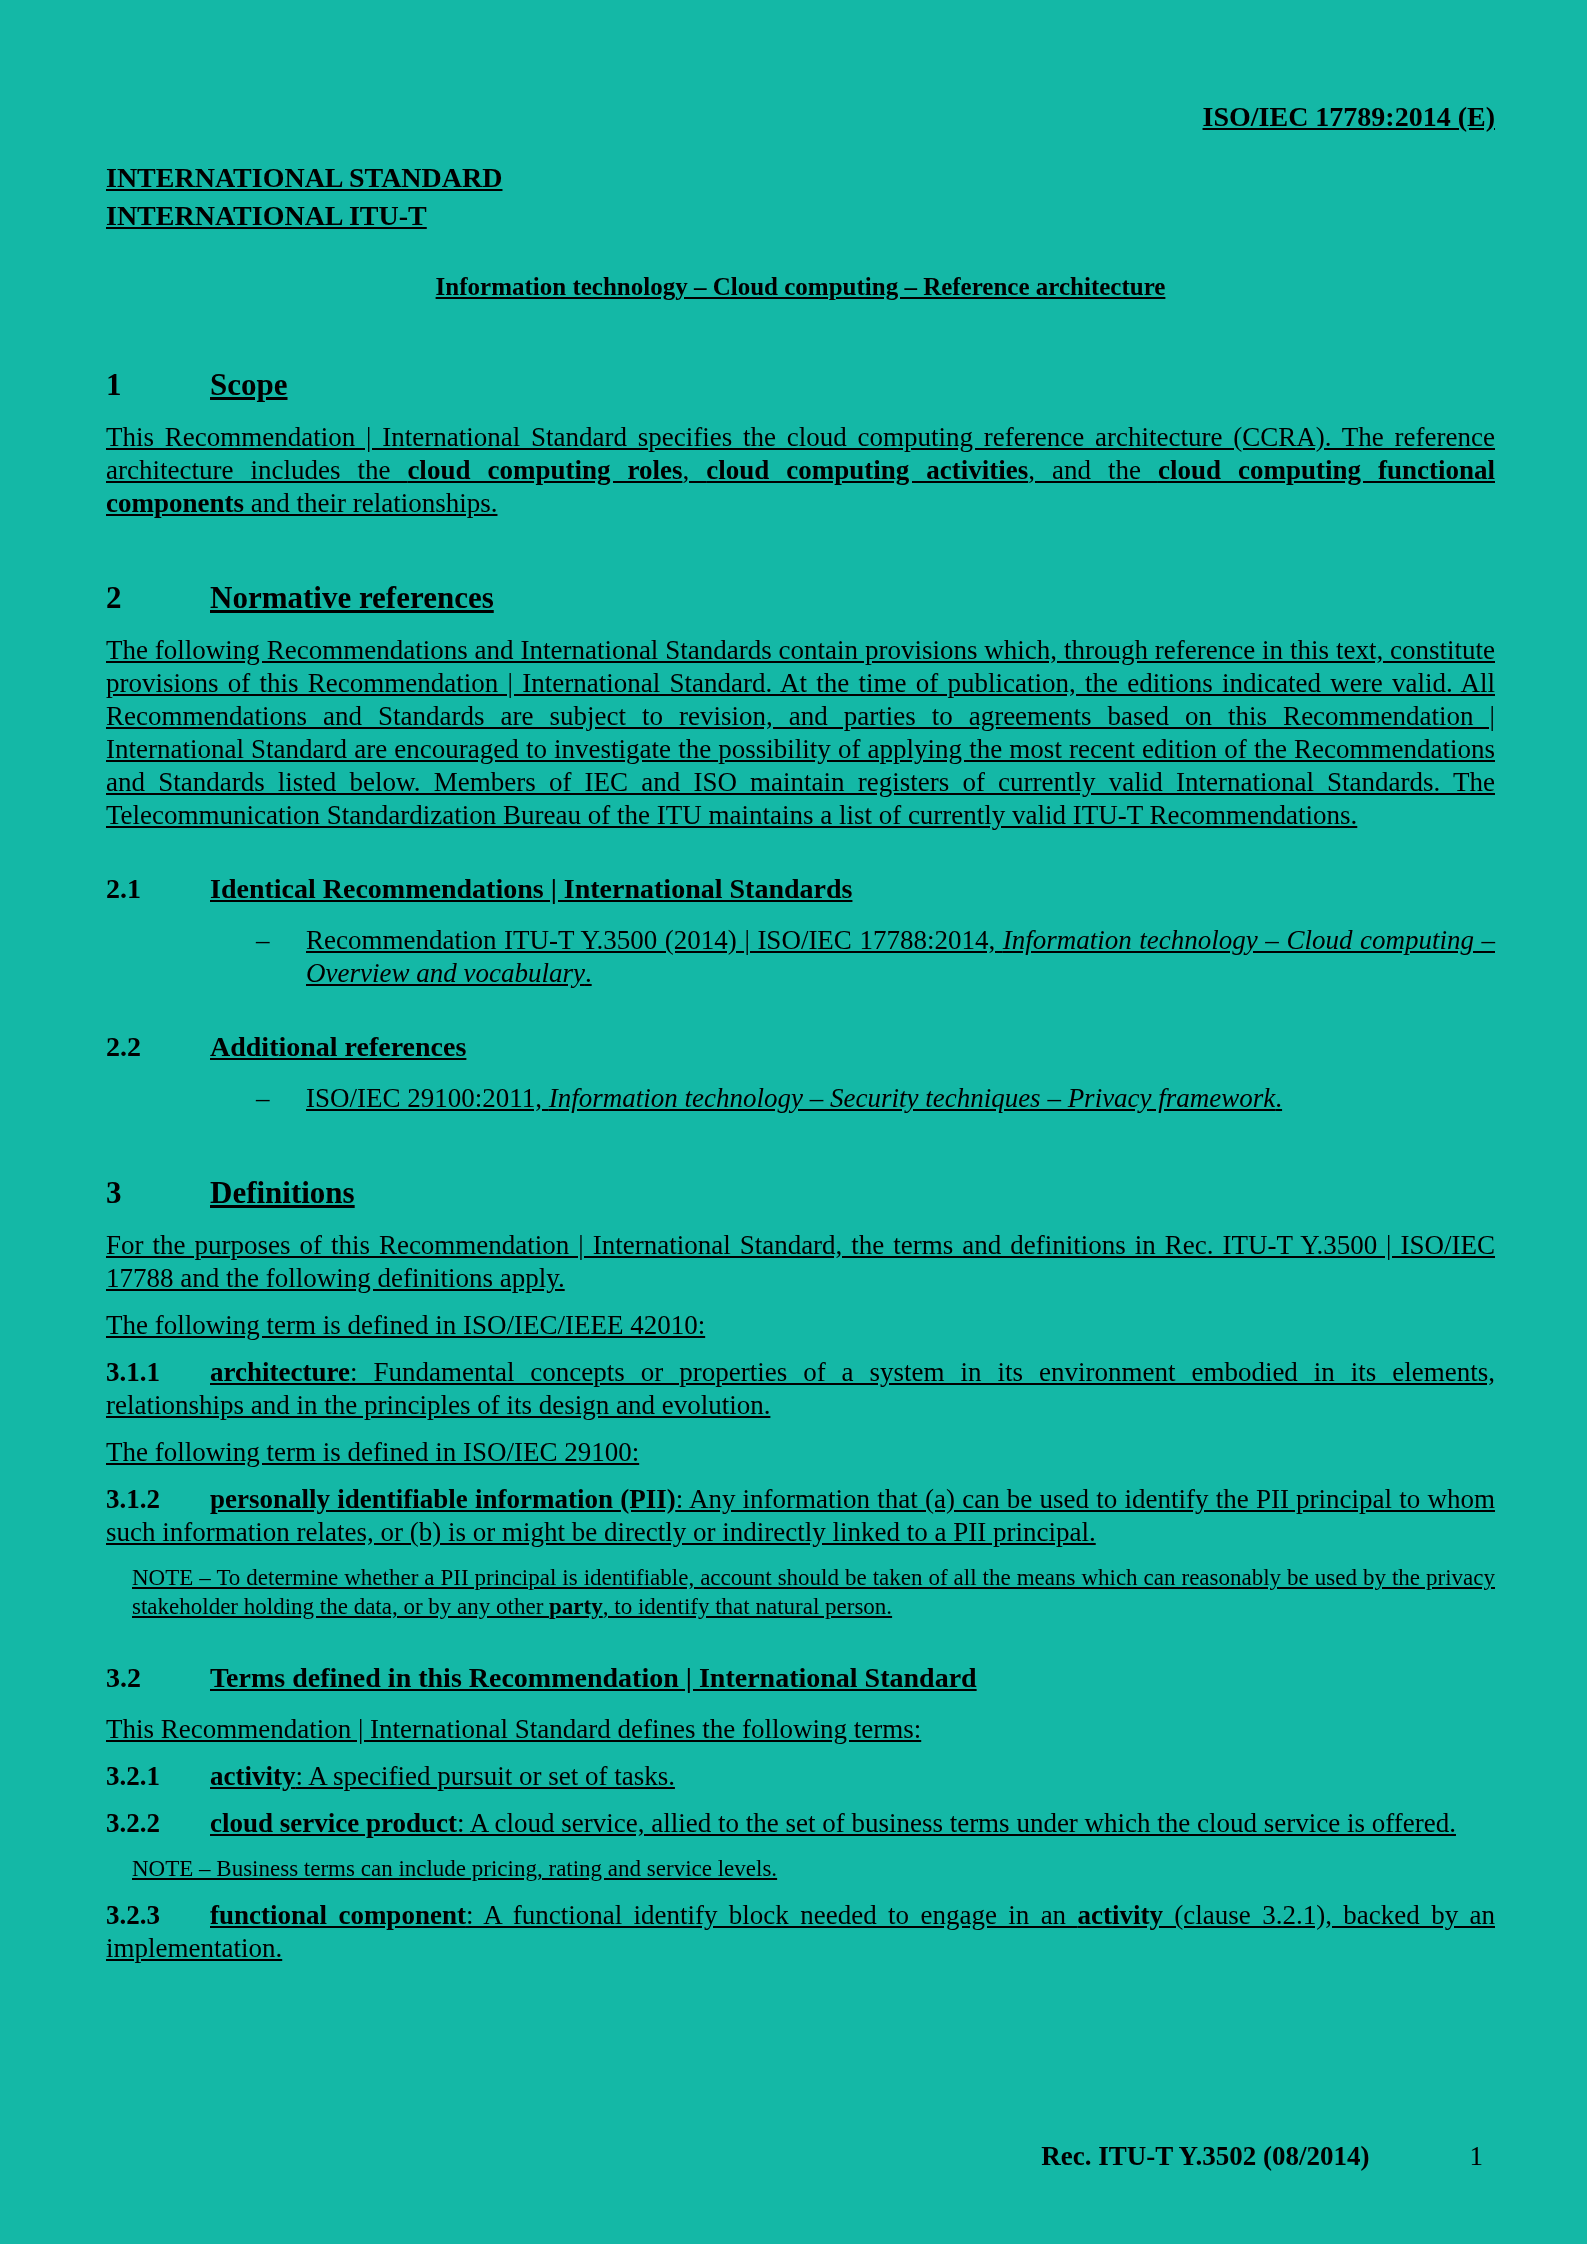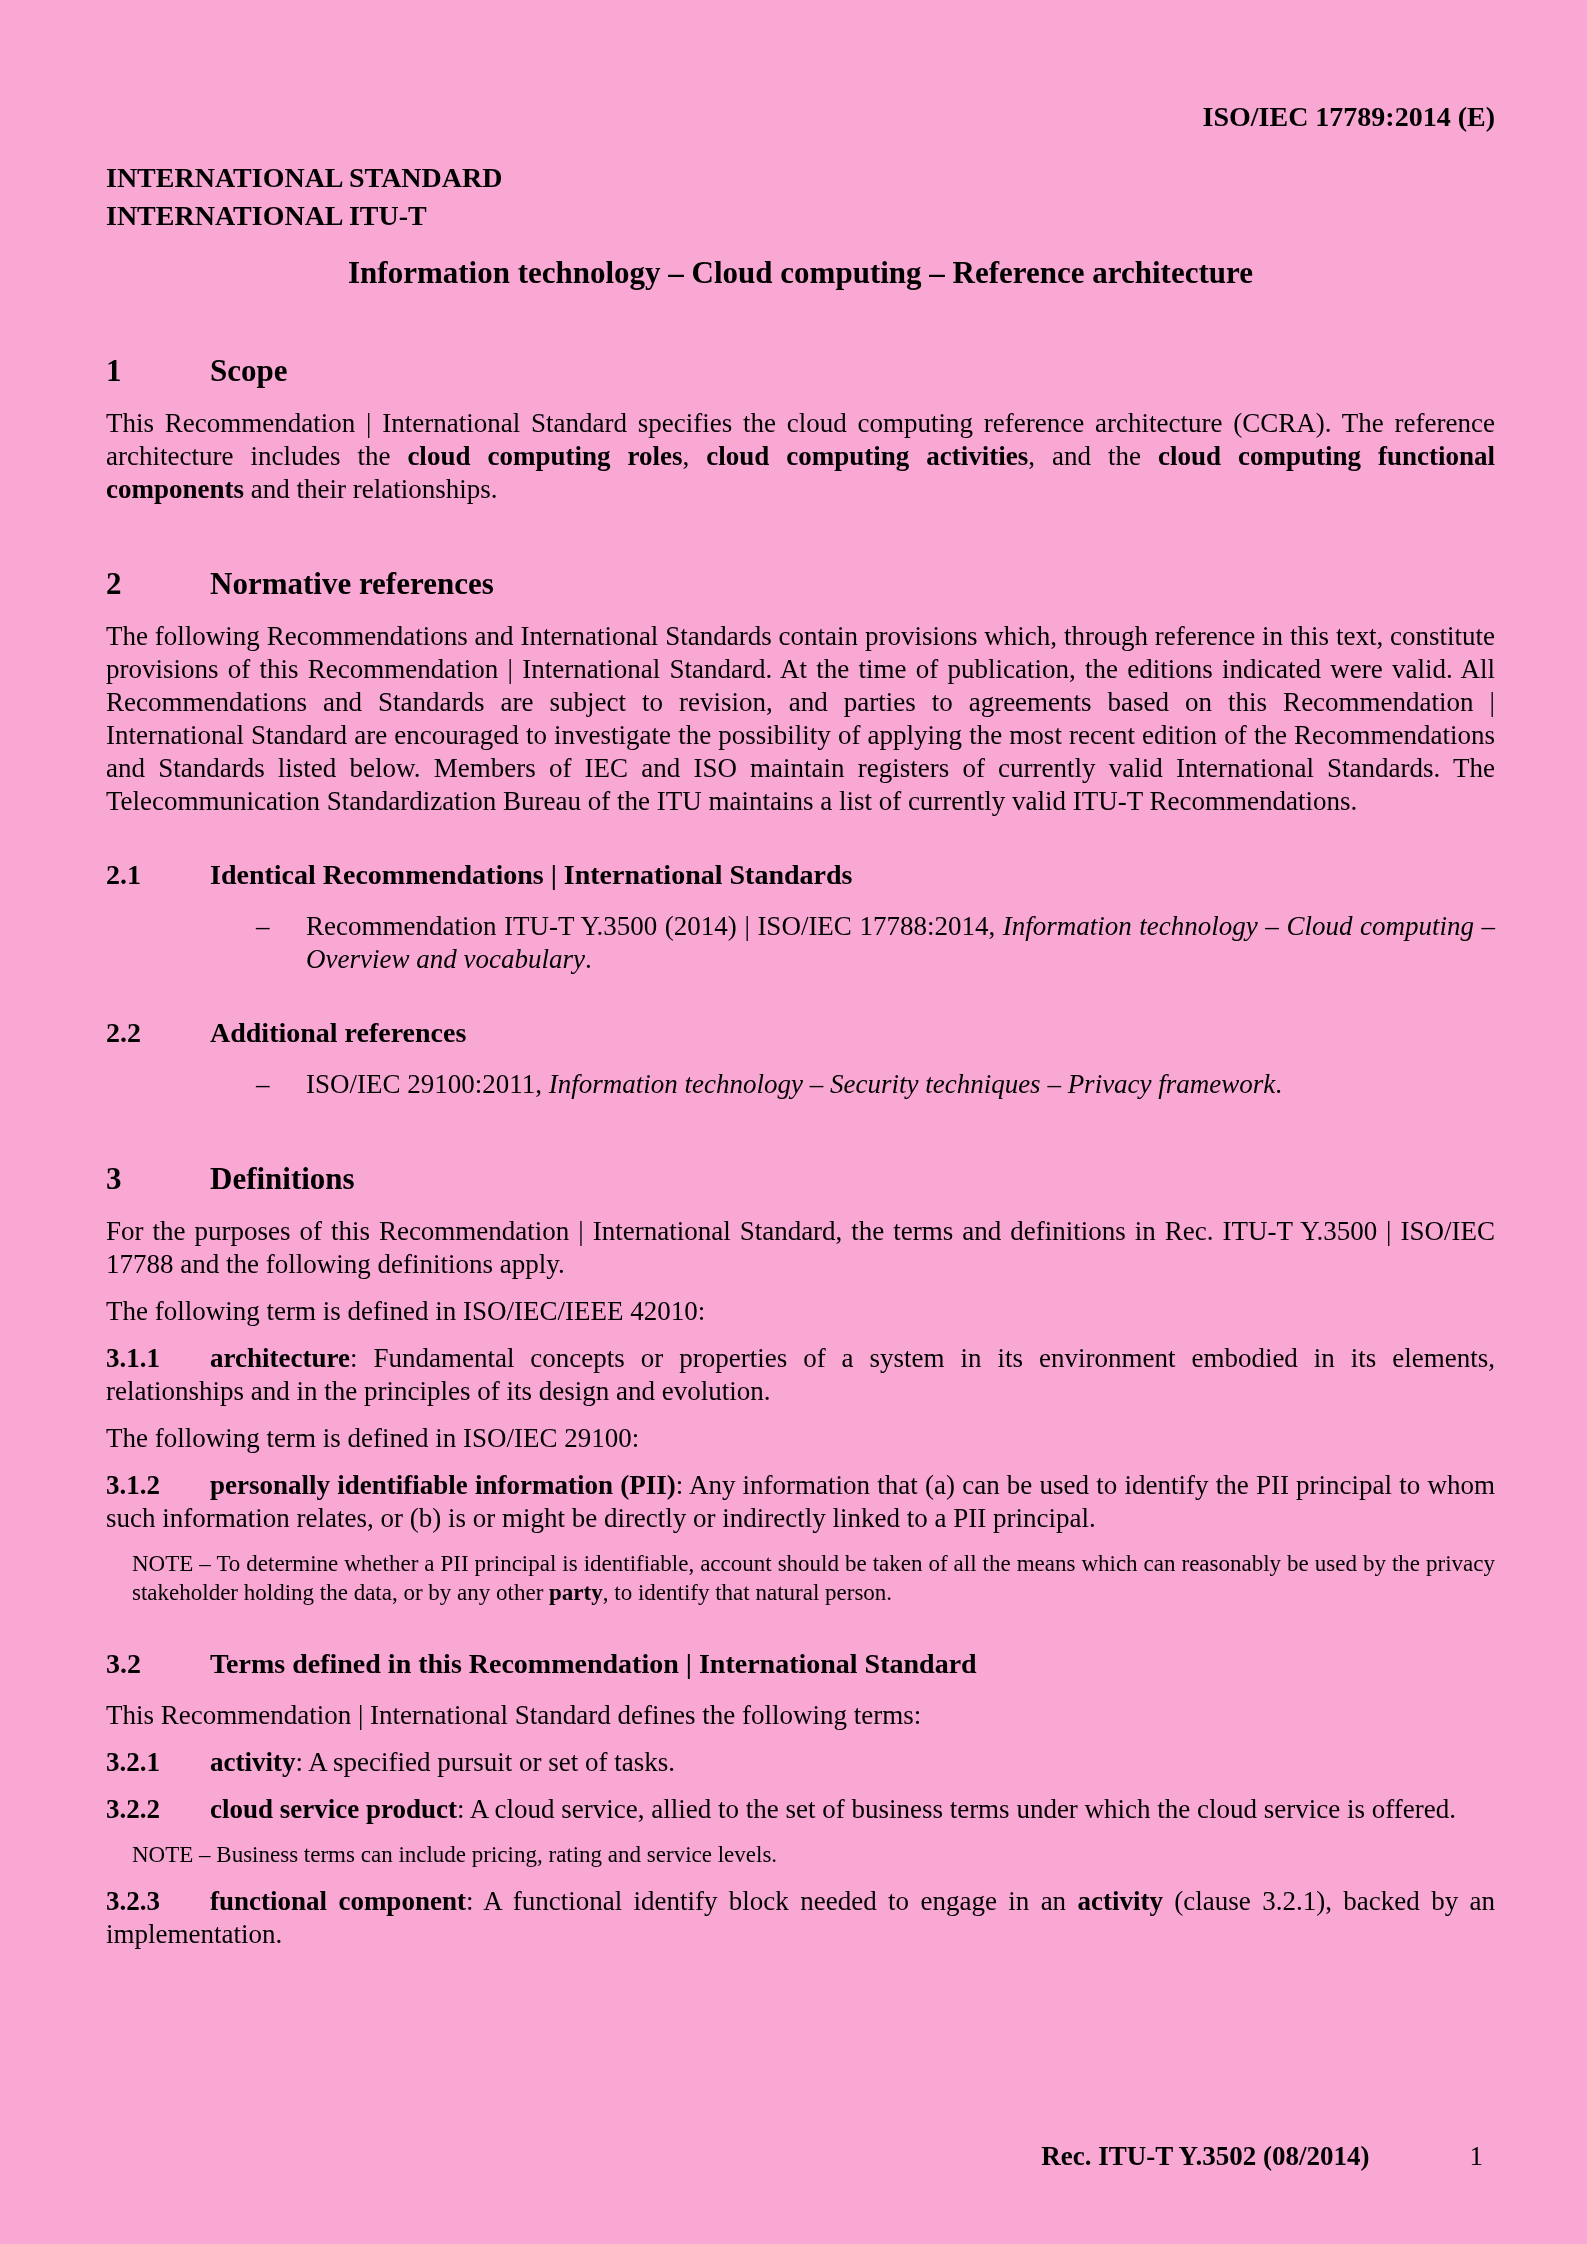--- a/index.html
+++ b/index.html
@@ -5,46 +5,47 @@
   html, body {
     margin: 0;
     padding: 0;
     background: #e8e8e8;
   }
   .page {
     position: relative;
     width: 1587px;
     height: 2244px;
     margin: 0 auto;
-    background: #f9a8d4;
+    background: #14b8a6;
     color: #000000;
     font-family: "Liberation Serif", "DejaVu Serif", serif;
     overflow: hidden;
+    text-decoration: underline;
   }
   .content {
     padding: 100px 92px 0 106px;
   }
   
   .b-docref {
     text-align: right;
     font-weight: bold;
     font-size: 28px;
     line-height: 33px;
   }
   .b-standard {
     margin-top: 26px;
     font-weight: bold;
     font-size: 28px;
     line-height: 38px;
   }
   .b-doctitle {
-    margin-top: 18px;
+    margin-top: 32px;
     text-align: center;
     font-weight: bold;
-    font-size: 31px;
+    font-size: 25px;
     line-height: 40px;
   }
   
   .b-h1 {
     margin-top: 58px;
     margin-bottom: 16px;
     font-weight: bold;
     font-size: 31px;
     line-height: 40px;
   }

